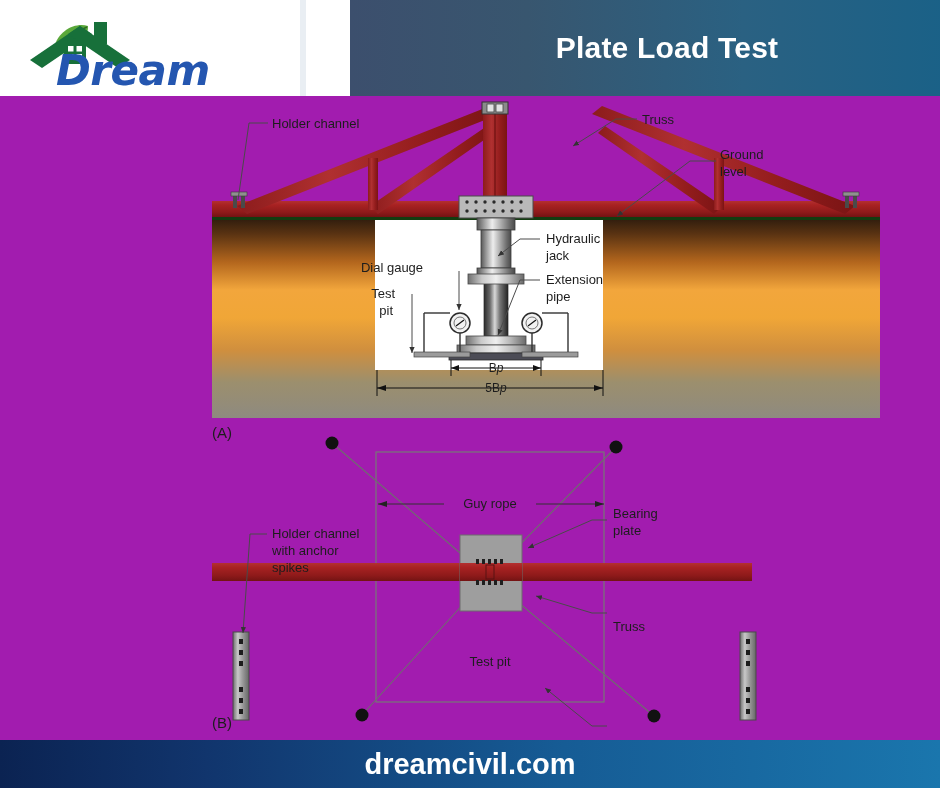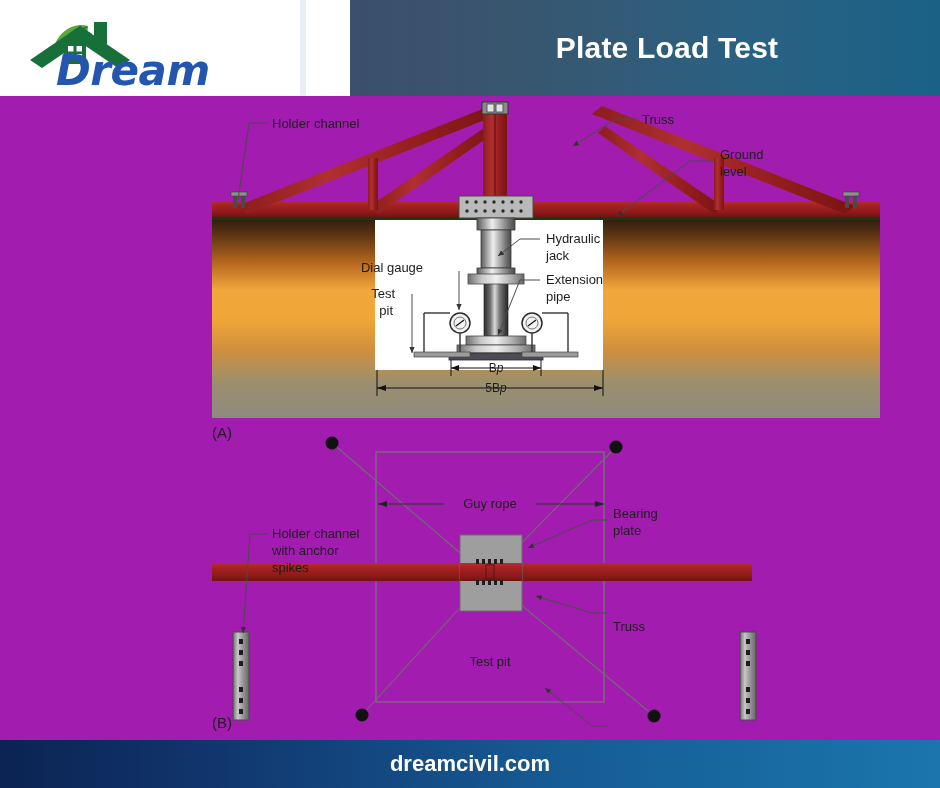--- a/index.html
+++ b/index.html
@@ -17,21 +17,21 @@
   
   .logo{position:absolute;left:18px;top:12px;width:284px;height:80px;}
   .logo-text{position:absolute;left:38px;top:34px;font-size:42px;font-weight:bold;
              color:#2456b0;font-style:italic;letter-spacing:-.5px;font-family:"DejaVu Sans",sans-serif;}
 
   
   .footer{position:absolute;left:0;bottom:0;width:940px;height:48px;
           background:linear-gradient(90deg,#0b2352 0%,#11356d 22%,#165c95 60%,#1a76ad 100%);}
   .footer-text{position:absolute;left:0;top:0;width:100%;height:48px;
           display:flex;align-items:center;justify-content:center;
-          color:#fff;font-size:22px;font-weight:bold;}
+          color:#fff;font-size:29px;font-weight:bold;}
 
   
   .figure{position:absolute;left:0;top:96px;width:940px;height:644px;background:#a21caf;}
   .figure svg{display:block;}
 
   .lbl{font-family:"Liberation Sans",sans-serif;font-size:13px;fill:#1d1d1d;}
   .lbl-panel{font-family:"Liberation Sans",sans-serif;font-size:15px;fill:#1d1d1d;}
   .lbl-dim{font-family:"Liberation Sans",sans-serif;font-size:12px;fill:#1d1d1d;}
   .lead{stroke:#4a4a4a;stroke-width:1;fill:none;}
   .rope{stroke:#6e6e6e;stroke-width:1.1;fill:none;}

